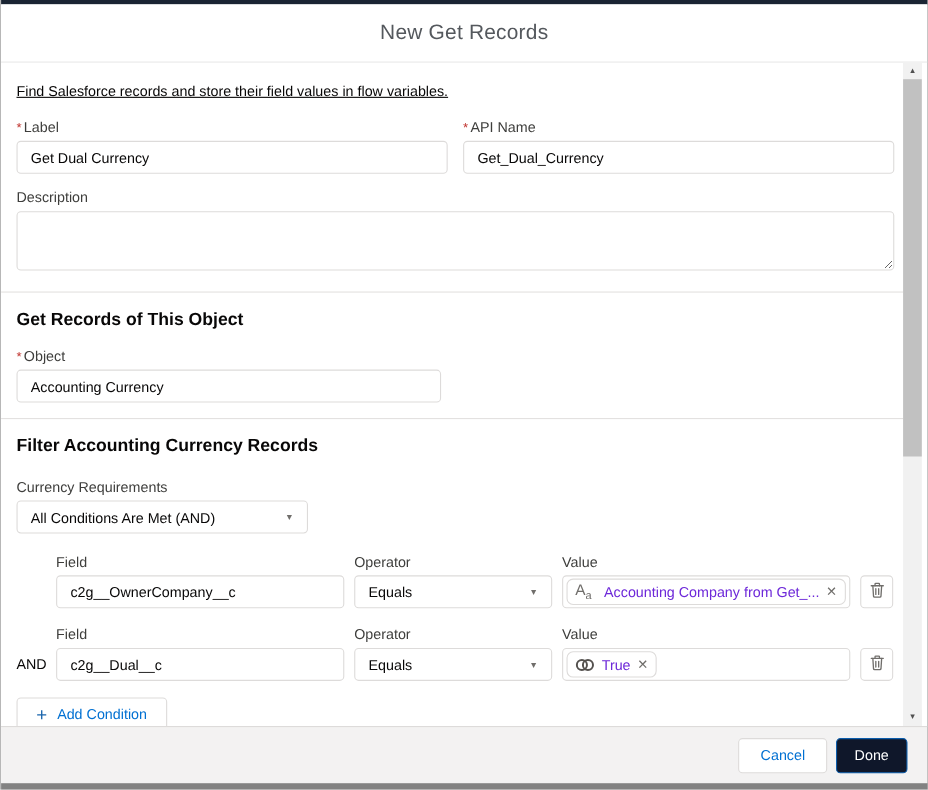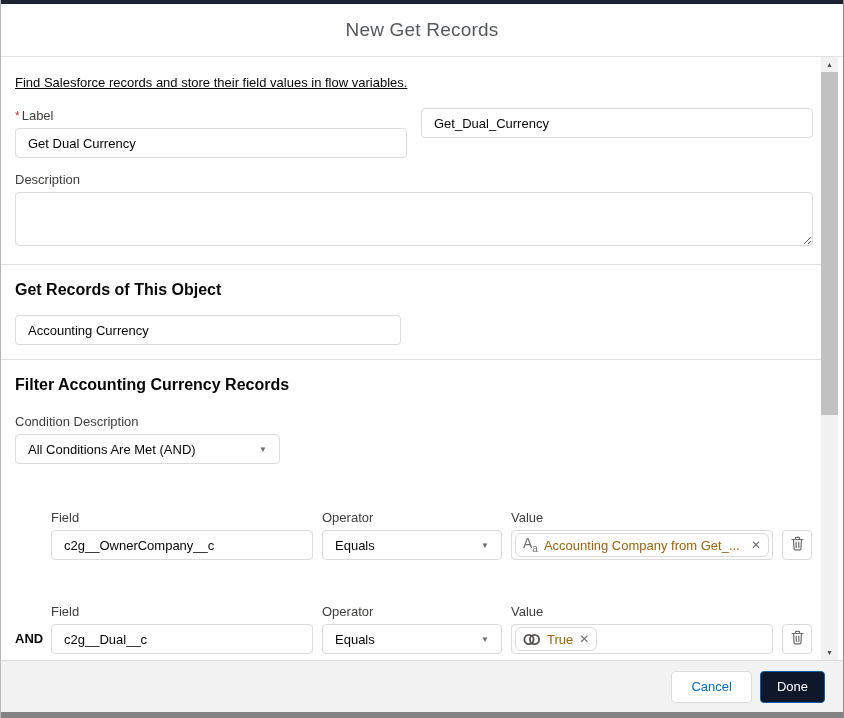--- a/index.html
+++ b/index.html
@@ -87,43 +87,43 @@
   }
   .object-group { margin-top: 16px; width: 386px; }
   .condreq-group { margin-top: 20px; width: 265px; }
 
   .cond-rows { margin-top: 18px; }
   .cond-row {
     position: relative; margin-left: 36px; margin-top: 16px;
     display: flex; gap: 9px; align-items: flex-end;
   }
   .cond-row:first-child { margin-top: 0; }
-  .cond-row .col-field { flex: 0 0 262px; margin-top: 28px; }
+  .cond-row .col-field { flex: 0 0 262px; }
   .cond-row .col-operator { flex: 0 0 180px; }
   .cond-row .col-value { flex: 0 0 262px; }
   .and-prefix {
     position: absolute; left: -36px; bottom: 8px;
-    font-size: 13px; font-weight: 700; color: #080707;
+    font-size: 13px; font-weight: 400; color: #080707;
   }
 
   .value-box {
     width: 100%; height: 30px;
     border: 1px solid #dddbda; border-radius: 4px; background: #fff;
     display: flex; align-items: center; padding: 2px 3px;
   }
   .pill {
     display: inline-flex; align-items: center; gap: 6px;
     border: 1px solid #dddbda; border-radius: 6px;
     height: 24px; padding: 0 7px; max-width: 100%;
     background: #fff;
   }
   .pill.fill { flex: 1 1 auto; min-width: 0; }
   .pill .pill-text {
-    color: #a16207; font-size: 13px; white-space: nowrap;
-    overflow: hidden; text-overflow: ellipsis; flex: 1 1 auto; min-width: 0;
+    color: #6d28d9; font-size: 13px; white-space: nowrap;
+    overflow: hidden; text-overflow: ellipsis; flex: 1 1 auto; min-width: 0; text-align: right;
   }
   .pill.compact .pill-text { flex: 0 0 auto; }
   .pill .pill-close {
     color: #706e6b; font-size: 12px; flex: 0 0 auto; cursor: pointer; line-height: 1;
   }
   .texticon { color: #706e6b; font-size: 14px; line-height: 1; flex: 0 0 auto; font-weight: 400; }
   .texticon sub { font-size: 10px; }
   .toggleicon { flex: 0 0 auto; display: inline-flex; }
 
   .trash-btn {
@@ -172,43 +172,45 @@
     <div class="content">
 
       <div class="intro">Find Salesforce records and store their field values in flow variables.</div>
 
       <div class="form-row">
         <div class="col">
           <label class="field-label"><span class="req">*</span><span>Label</span></label>
           <input class="text-input" type="text" value="Get Dual Currency" style="">
         </div>
         <div class="col">
+          <label class="field-label"><span class="req">*</span><span>API Name</span></label>
           <input class="text-input" type="text" value="Get_Dual_Currency" style="">
         </div>
       </div>
 
       <div class="desc-group">
         <label class="field-label">Description</label>
         <textarea style=""></textarea>
       </div>
 
       <div class="divider"></div>
 
       <div class="section-heading">Get Records of This Object</div>
 
       <div class="object-group">
+        <label class="field-label"><span class="req">*</span><span>Object</span></label>
         <input class="text-input" type="text" value="Accounting Currency" style="">
       </div>
 
       <div class="divider"></div>
 
       <div class="section-heading">Filter Accounting Currency Records</div>
 
       <div class="condreq-group">
-        <label class="field-label">Condition Description</label>
+        <label class="field-label">Currency Requirements</label>
         <div class="combobox">
           <span>All Conditions Are Met (AND)</span>
           <span class="arrow">▼</span>
         </div>
       </div>
 
       <div class="cond-rows">
 
         <div class="cond-row">
           <span class="and-prefix"></span>

